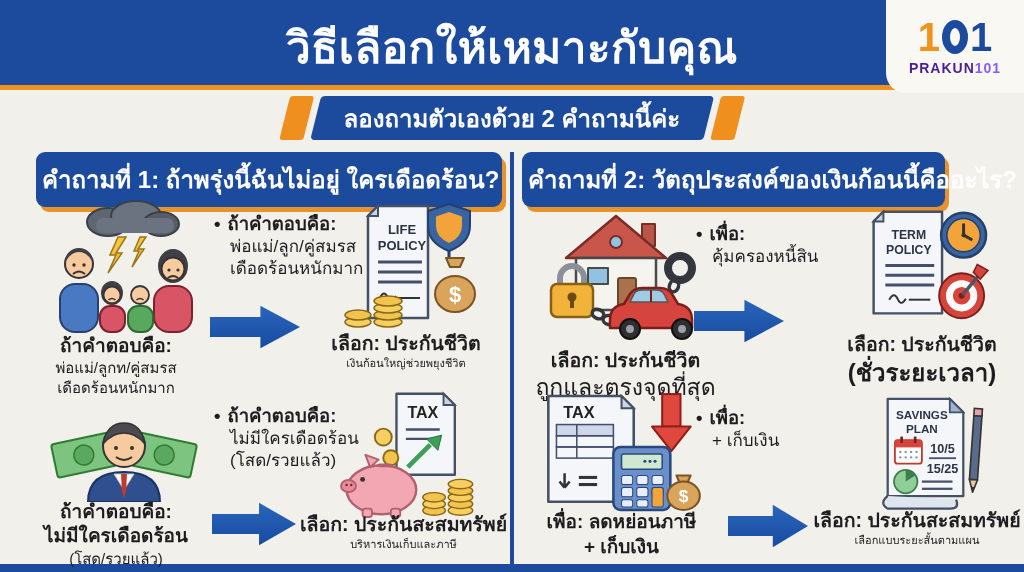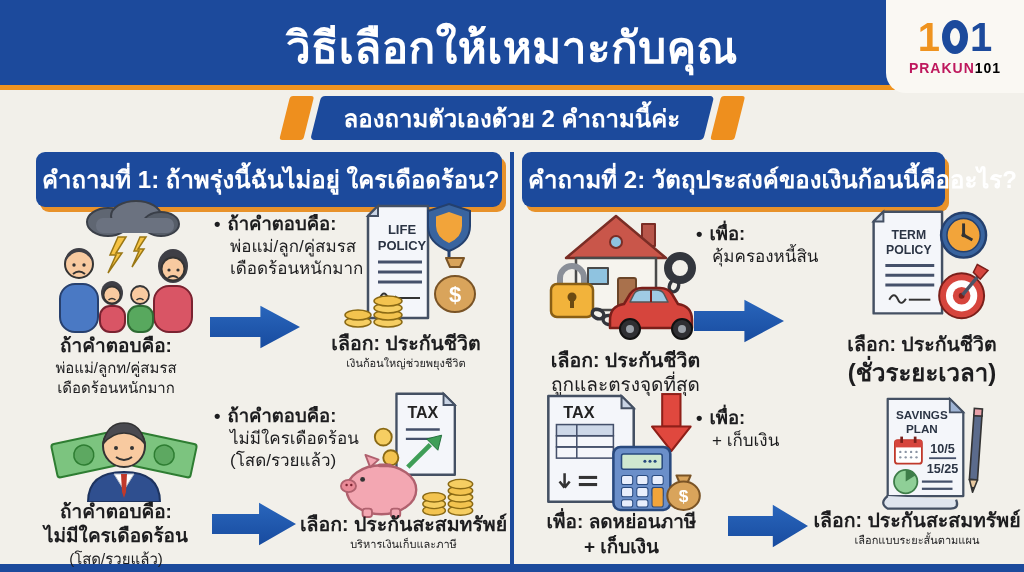--- a/index.html
+++ b/index.html
@@ -8,21 +8,21 @@
   .abs{position:absolute;}
   
   .header{left:0;top:0;width:1024px;height:85px;background:#1c4a9c;border-bottom:5px solid #ef931f;}
   .title{left:0;top:12px;width:1024px;text-align:center;color:#fff;font-size:44px;font-weight:700;letter-spacing:.5px;}
   .logo-box{right:0;top:0;width:138px;height:93px;background:#faf8f3;border-bottom-left-radius:20px;display:flex;flex-direction:column;align-items:center;justify-content:center;}
   .logo-digits{display:flex;align-items:center;gap:2px;font-weight:800;font-size:40px;line-height:1;}
   .d-or{color:#ef931f;}
   .d-bl{color:#1c4a9c;}
   .d-zero{display:inline-block;width:26px;height:34px;border:8px solid #1c4a9c;border-radius:50%;box-sizing:border-box;}
   .logo-word{font-size:14px;font-weight:700;letter-spacing:1px;margin-top:3px;}
-  .w-bl{color:#be185d;} .w-or{color:#000000;}
+  .w-bl{color:#4c1d95;} .w-or{color:#8b5cf6;}
   
   .banner{left:50%;top:96px;transform:translateX(-50%);display:flex;gap:7px;height:44px;}
   .banner .cap-end{width:24px;background:#ee8f1e;transform:skewX(-14deg);border-radius:3px;}
   .banner .mid{background:#1c4a9c;transform:skewX(-14deg);border-radius:4px;display:flex;align-items:center;padding:0 28px;}
   .banner .mid span{transform:skewX(14deg);color:#fff;font-size:24px;font-weight:700;white-space:nowrap;}
   
   .qbox{background:#1c4a9c;color:#fff;font-weight:700;font-size:24px;text-align:center;border-radius:9px;box-shadow:4px 5px 0 #e8922a;padding:8px 6px;box-sizing:border-box;white-space:nowrap;}
   
   .divider{left:510px;top:152px;width:4px;height:412px;background:#1c4a9c;}
   .footbar{left:0;top:564px;width:1024px;height:8px;background:#1c4a9c;}
@@ -266,21 +266,21 @@
       <path d="M96 96 q2 -4 8 -4 h14 q6 0 8 4 l4 8 h-38 z" fill="#9fcbe4" stroke="#555" stroke-width="1.5"></path>
       <line x1="113" y1="92" x2="113" y2="104" stroke="#7a1f1a" stroke-width="2"></line>
       <circle cx="92" cy="131" r="10" fill="#2f2f33" stroke="#111" stroke-width="2"></circle>
         <circle cx="92" cy="131" r="4" fill="#9aa0a8"></circle>
       <circle cx="144" cy="131" r="10" fill="#2f2f33" stroke="#111" stroke-width="2"></circle>
         <circle cx="144" cy="131" r="4" fill="#9aa0a8"></circle>
     </g>
   </svg>
   <div class="abs res" style="left:528px;top:348px;width:195px;">
     <div class="t">เลือก: ประกันชีวิต</div>
-    <div class="s" style="font-size:19px;">ถูกและตรงจุดที่สุด</div>
+    <div class="s" style="font-size:23px;">ถูกและตรงจุดที่สุด</div>
   </div>
   <div class="abs bullets" style="left:696px;top:222px;width:150px;">
     <div class="first">
         <span>•</span>
         <span>เพื่อ:</span>
       </div>
     <div class="cont">คุ้มครองหนี้สิน</div>
   </div>
   <div class="abs block-arrow" style="left:694px;top:298px;"></div>
   <svg class="abs" style="left:852px;top:198px;" width="142" height="132" viewBox="0 0 145 135">

